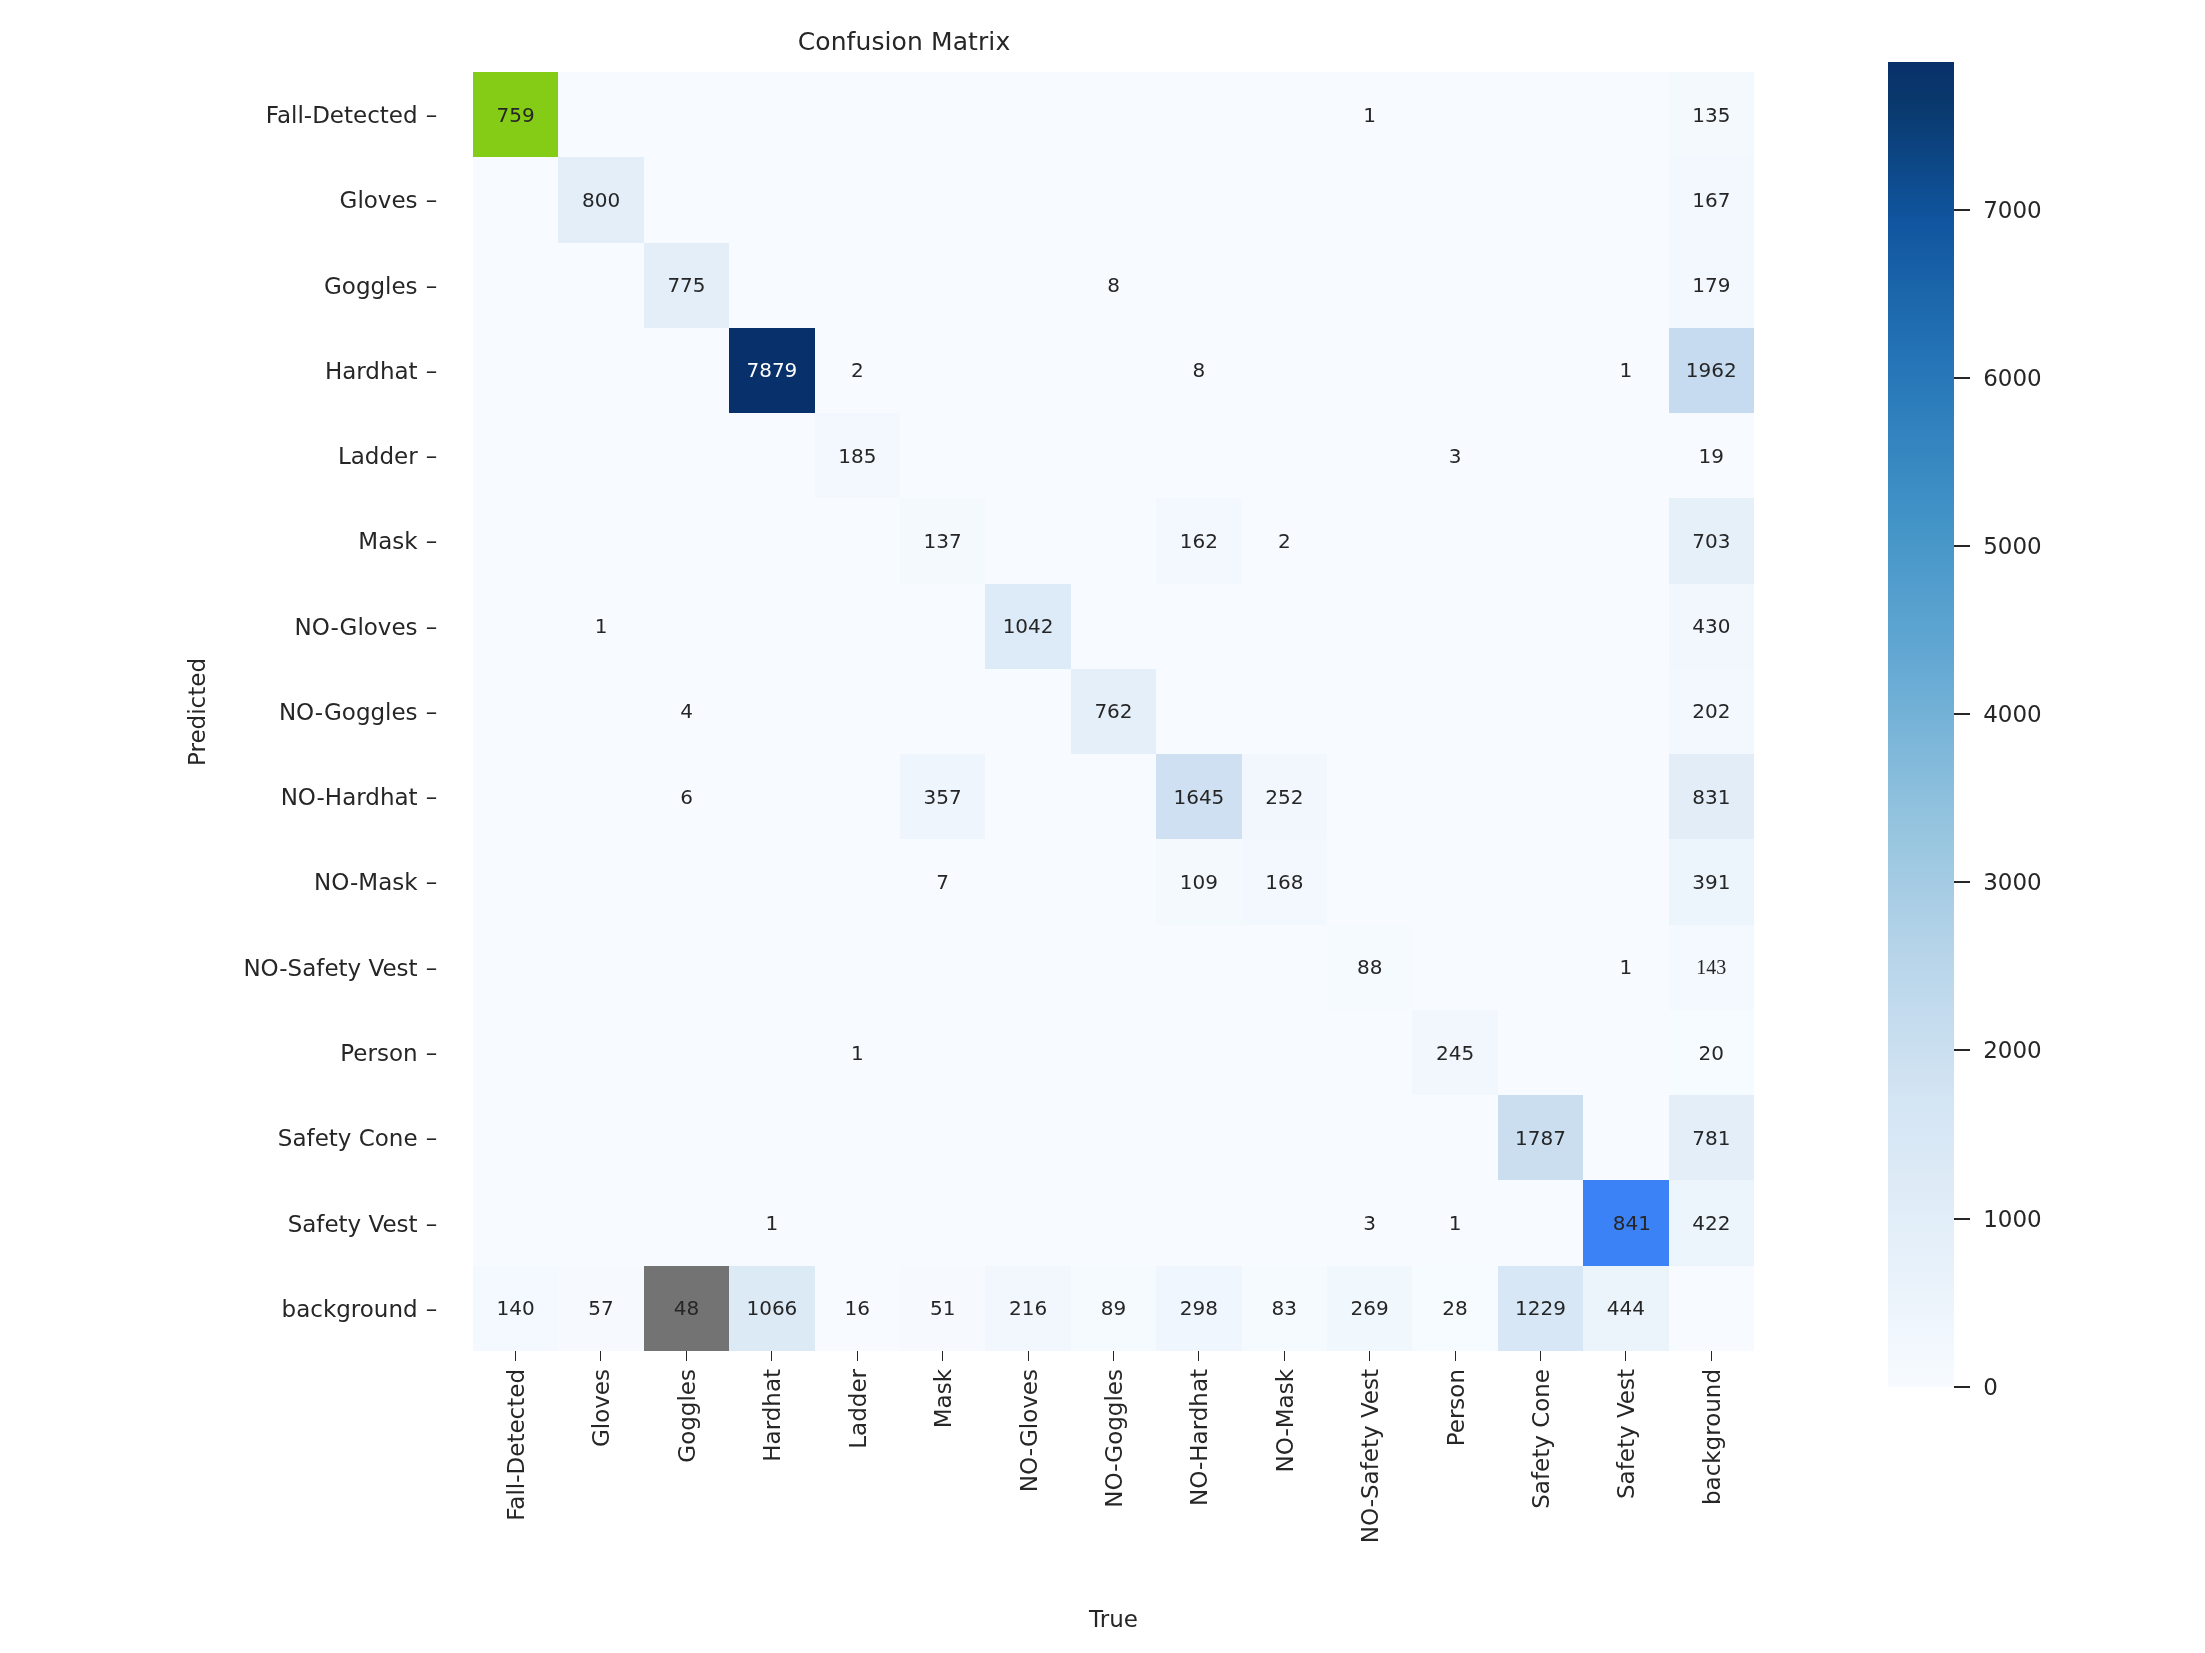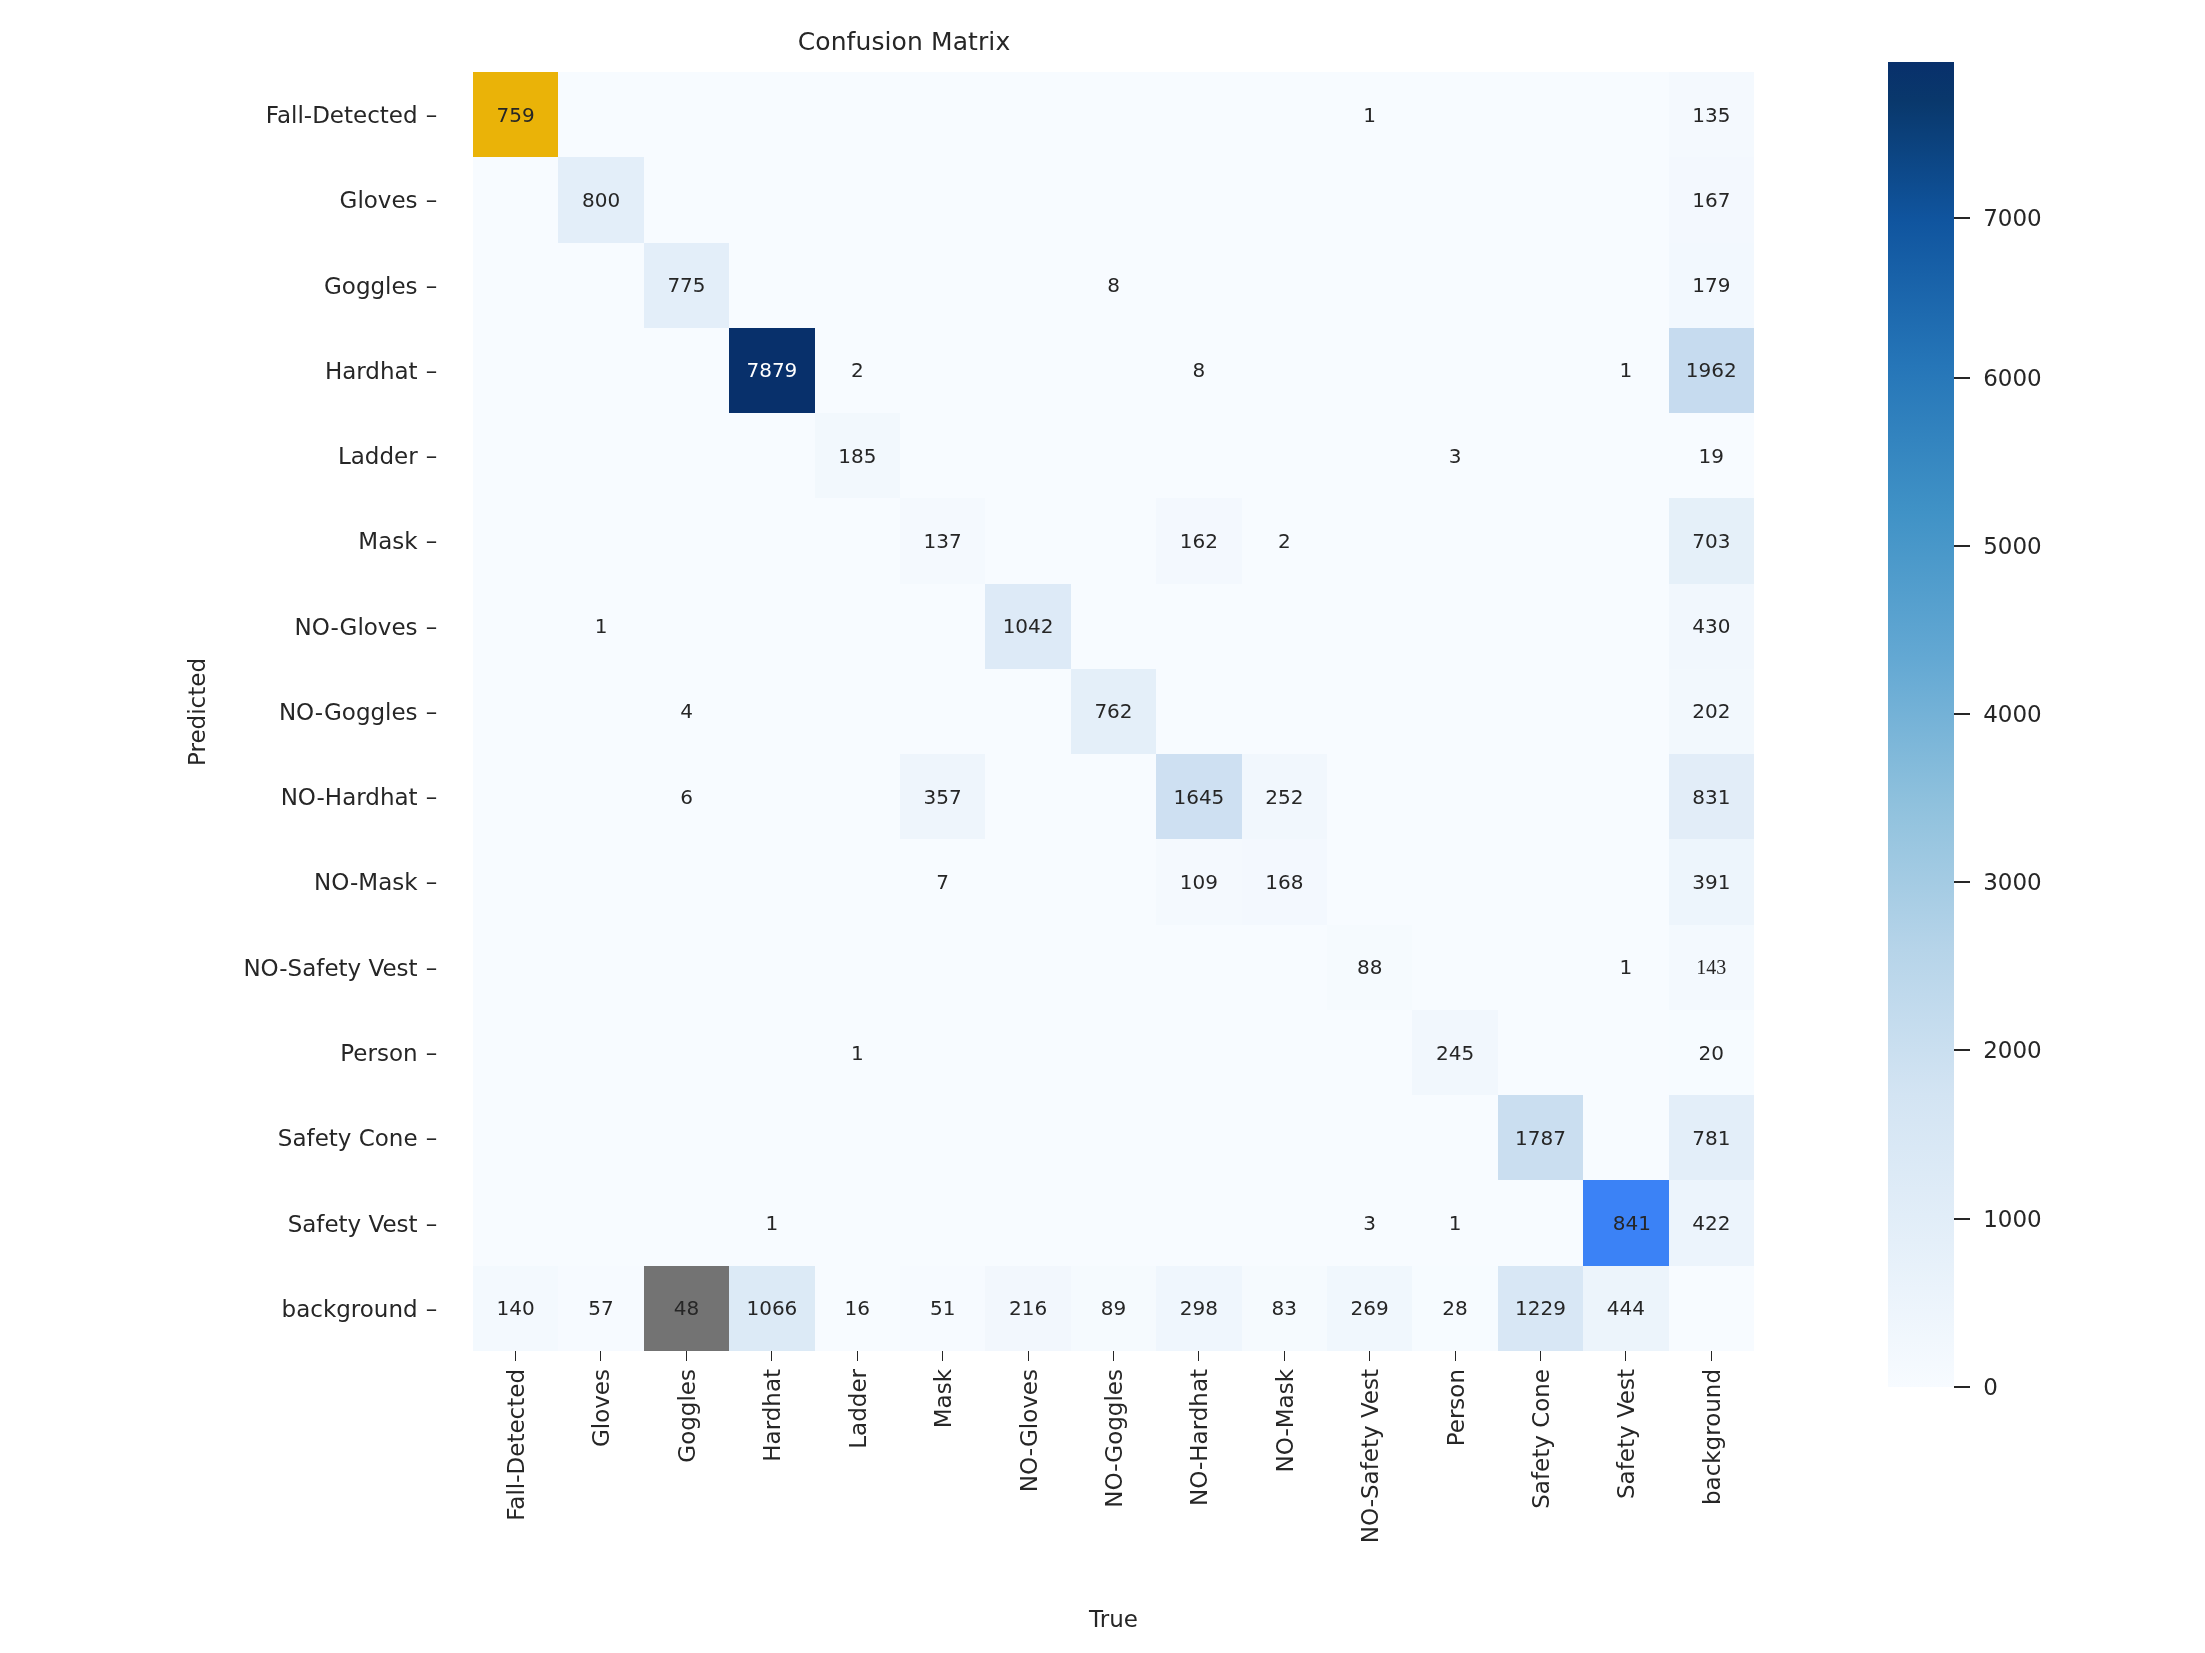--- a/index.html
+++ b/index.html
@@ -244,21 +244,21 @@
       <span class="tick-dash">–</span>
     </div>
     <div class="row-label" style="top: 1194px;">
       <span>background</span>
       <span class="tick-dash">–</span>
     </div>
   </div>
 
 <div id="plot-area">
   <div id="matrix-grid">
-      <div class="cell" style="background: #eab308;">
+      <div class="cell" style="background: #84cc16;">
         <span class="cell-val">759</span>
       </div>
       <div class="cell" style="background: rgb(247, 251, 255);"></div>
       <div class="cell" style="background: rgb(247, 251, 255);"></div>
       <div class="cell" style="background: rgb(247, 251, 255);"></div>
       <div class="cell" style="background: rgb(247, 251, 255);"></div>
       <div class="cell" style="background: rgb(247, 251, 255);"></div>
       <div class="cell" style="background: rgb(247, 251, 255);"></div>
       <div class="cell" style="background: rgb(247, 251, 255);"></div>
       <div class="cell" style="background: rgb(247, 251, 255);"></div>
@@ -691,18 +691,18 @@
       <div class="cbar-text">4000</div>
     </div>
     <div class="cbar-tick" style="top: 484px;">
       <div class="cbar-dash"></div>
       <div class="cbar-text">5000</div>
     </div>
     <div class="cbar-tick" style="top: 316px;">
       <div class="cbar-dash"></div>
       <div class="cbar-text">6000</div>
     </div>
-    <div class="cbar-tick" style="top: 156px; align-items: center;">
+    <div class="cbar-tick" style="top: 148px; align-items: center;">
       <div class="cbar-dash"></div>
       <div class="cbar-text">7000</div>
     </div>
   </div>
 
 
 </body></html>

